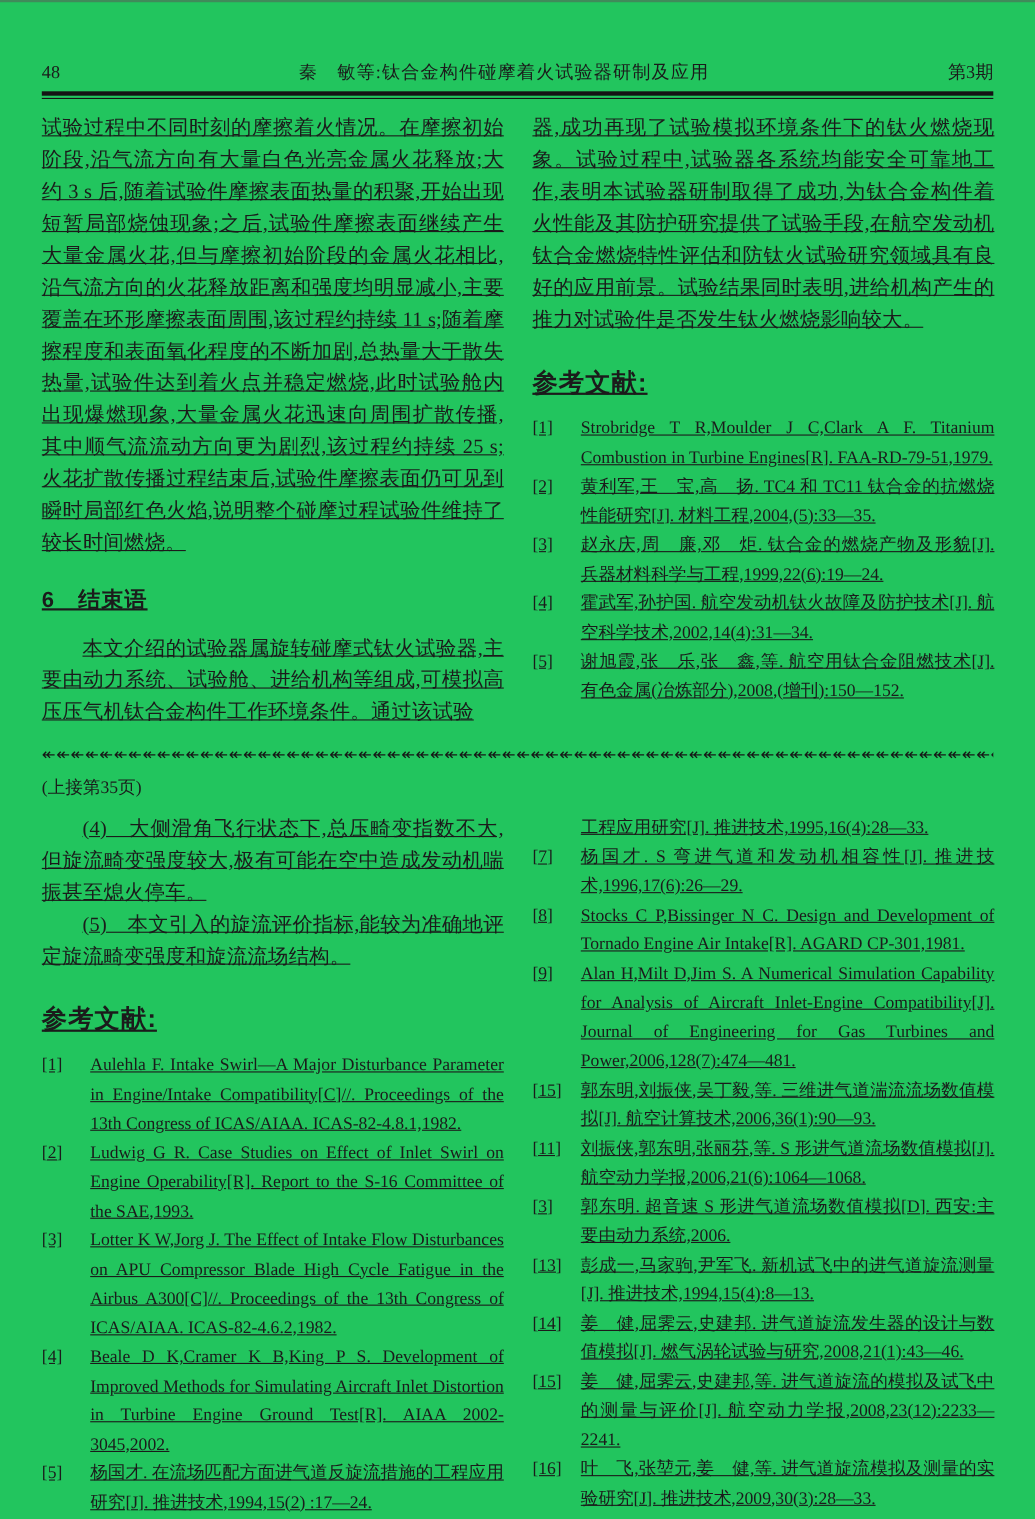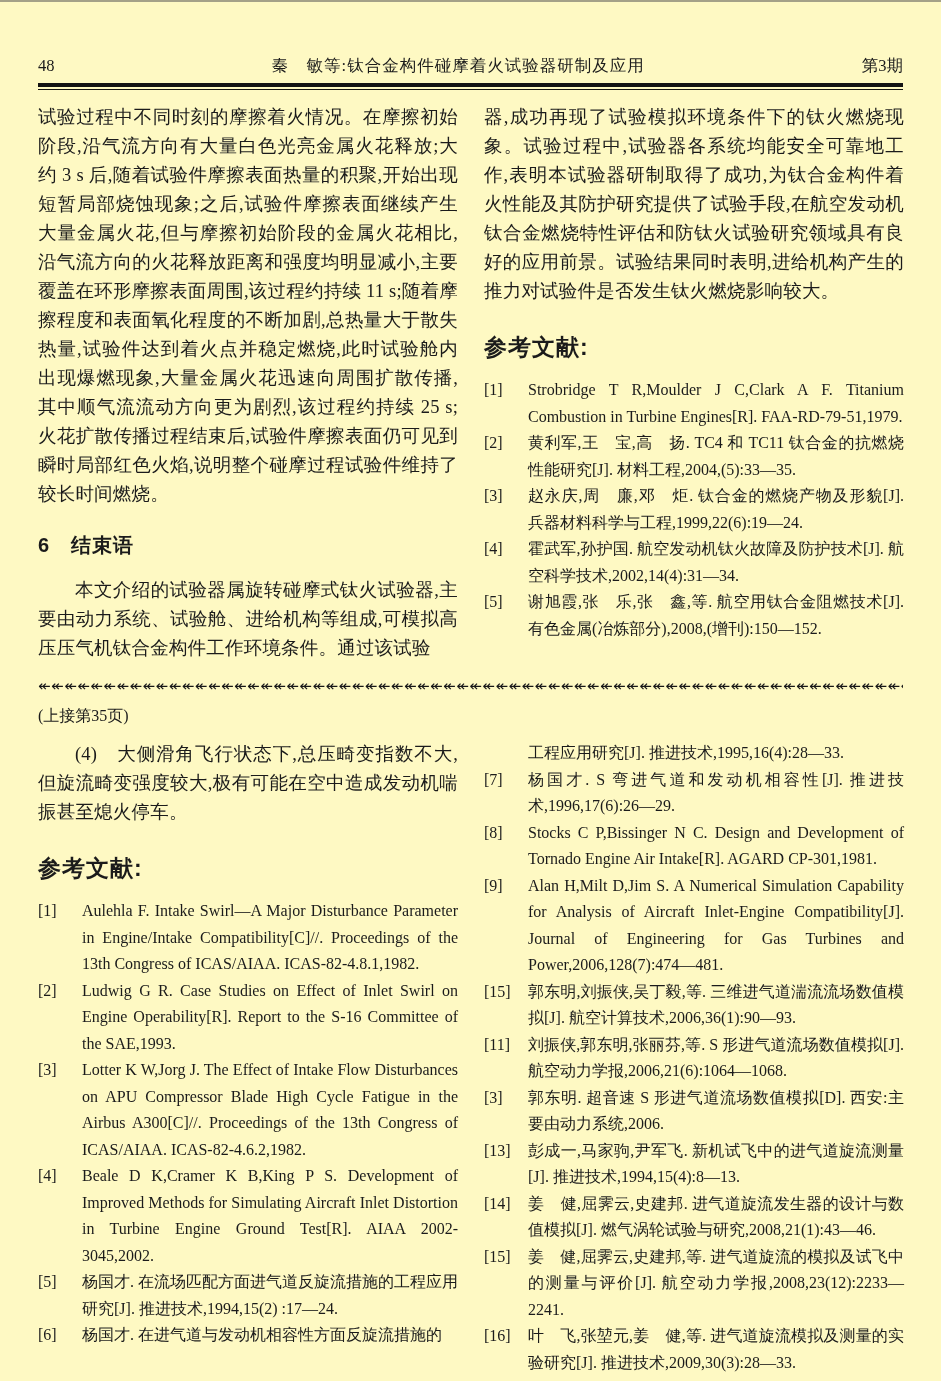--- a/index.html
+++ b/index.html
@@ -1,21 +1,21 @@
 <!DOCTYPE html>
 <html><head>
 <meta charset="utf-8">
 <style>
   * { margin: 0; padding: 0; box-sizing: border-box; }
   html, body { background: #ffffff; }
   .page {
     position: relative;
     width: 941px;
     height: 1381px;
-    background: #fef9c3;
+    background: #22c55e;
     color: #1b1b1b;
     font-family: "Liberation Serif", "DejaVu Serif", serif;
     overflow: hidden;
   }
   .top-edge {
     position: absolute; top: 0; left: 0; right: 0;
     height: 2px; background: #5a5a58; opacity: .55;
   }
   .page-inner { padding: 0 38px; }
   .header {
@@ -23,21 +23,21 @@
     padding-top: 56px;
     font-size: 16.5px; line-height: 20px;
   }
   .header .title { letter-spacing: 1px; font-family: Liberation Serif, serif; }
   .rule {
     margin-top: 7px;
     border-top: 4px solid #141414;
     height: 7px;
     border-bottom: 1.5px solid #141414;
   }
-  .cols { display: flex; gap: 26px; margin-top: 13px; }
+  .cols { display: flex; gap: 26px; margin-top: 13px; text-decoration: underline; }
   .col { flex: 0 0 420px; width: 420px; text-align: justify; }
   .body-text { font-size: 18.5px; line-height: 29px; letter-spacing: .2px; }
   .indent2 { text-indent: 2em; }
   .sec-heading {
     font-family: "Liberation Sans", "DejaVu Sans", sans-serif;
     font-weight: bold; font-size: 20px;
     margin: 23px 0 17px 0; letter-spacing: 1px;
   }
   .refs-heading {
     font-family: "Liberation Sans", "DejaVu Sans", sans-serif;
@@ -110,20 +110,21 @@
           </div>
       </div>
     </div>
 
     <div class="separator">↞↞↞↞↞↞↞↞↞↞↞↞↞↞↞↞↞↞↞↞↞↞↞↞↞↞↞↞↞↞↞↞↞↞↞↞↞↞↞↞↞↞↞↞↞↞↞↞↞↞↞↞↞↞↞↞↞↞↞↞↞↞↞↞↞↞↞↞↞↞↞↞↞↞↞↞↞↞↞↞↞↞↞↞↞↞↞↞</div>
     <div class="cont-note">(上接第35页)</div>
 
     <div class="cols">
       <div class="col">
         <p class="body-text indent2">(4)　大侧滑角飞行状态下,总压畸变指数不大,但旋流畸变强度较大,极有可能在空中造成发动机喘振甚至熄火停车。</p>
+        <p class="body-text indent2">(5)　本文引入的旋流评价指标,能较为准确地评定旋流畸变强度和旋流流场结构。</p>
         <h3 class="refs-heading">参考文献:</h3>
         <div class="refs">
 
             <div class="ref">
               <span class="num">[1]</span>
               <span class="txt">Aulehla F. Intake Swirl—A Major Disturbance Parameter in Engine/Intake Compatibility[C]//. Proceedings of the 13th Congress of ICAS/AIAA. ICAS-82-4.8.1,1982.</span>
             </div>
 
             <div class="ref">
               <span class="num">[2]</span>

